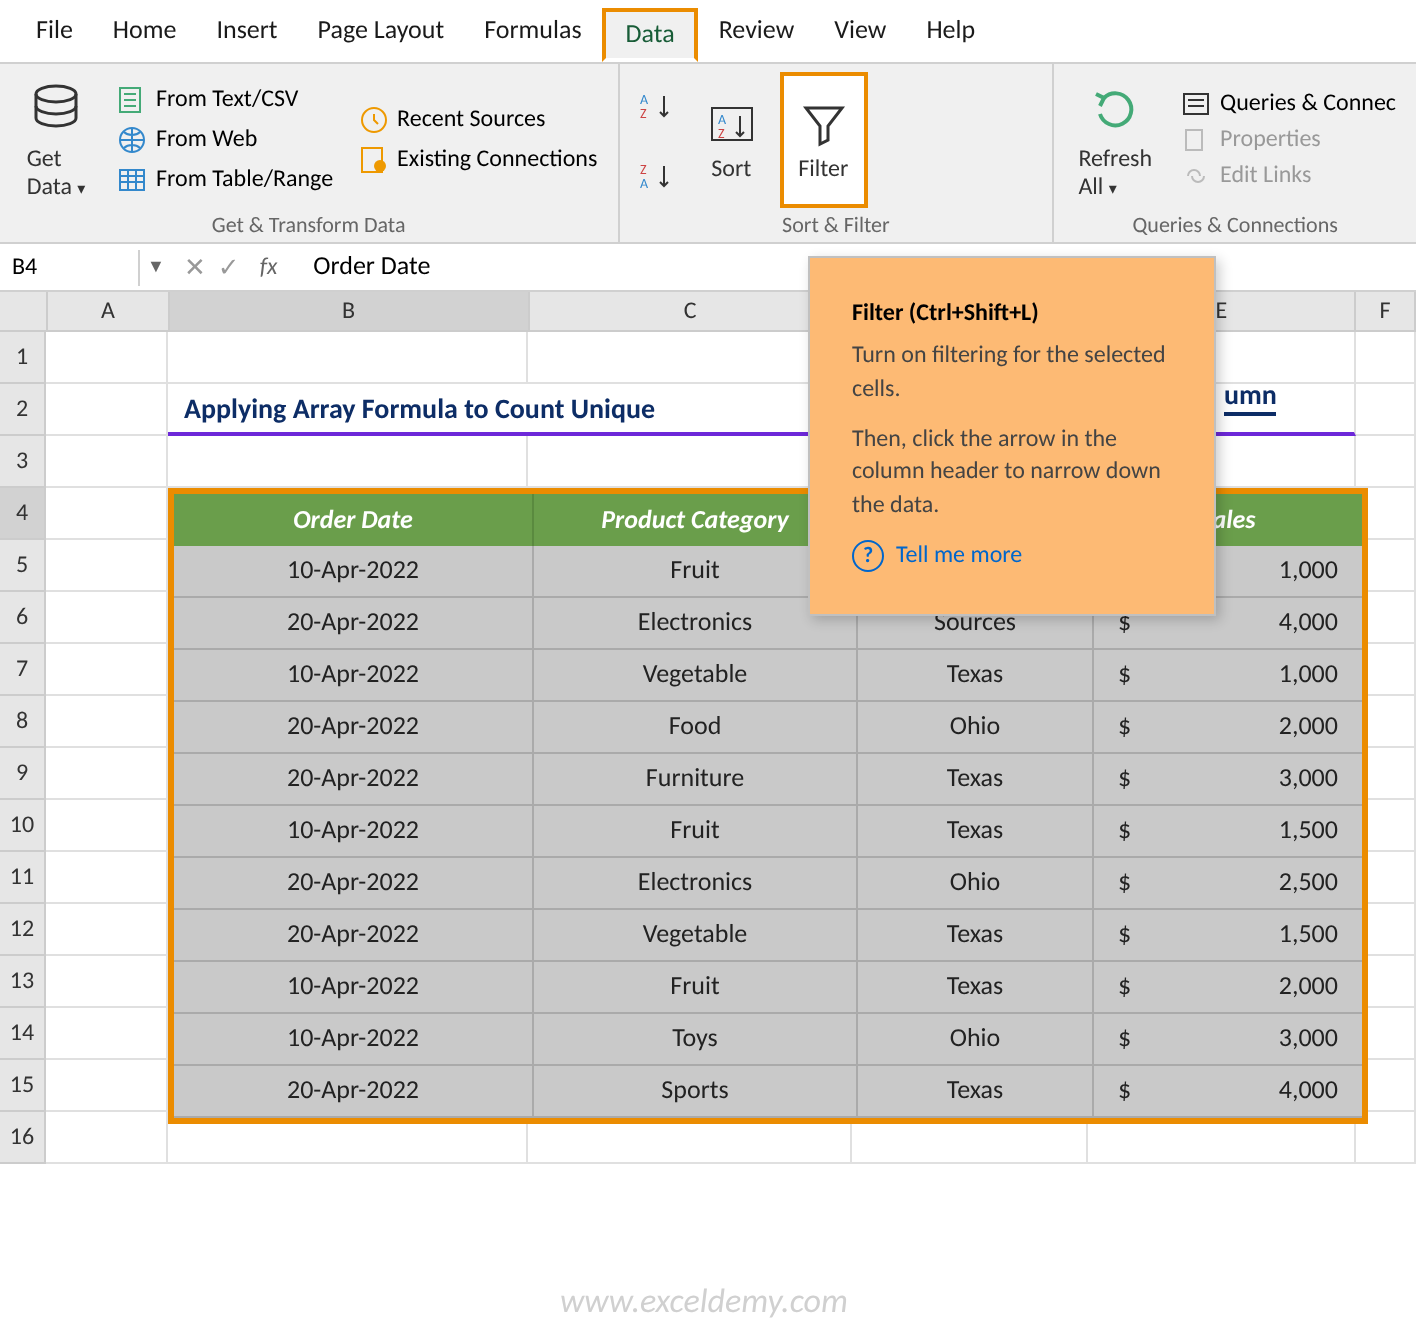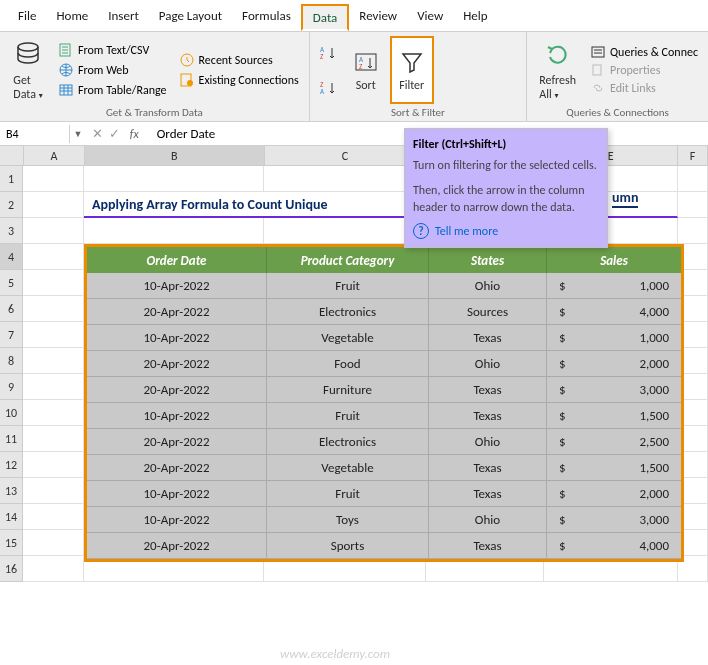--- a/index.html
+++ b/index.html
@@ -49,27 +49,27 @@
     .title-text { color: #0d2d66; font-weight: bold; font-size: 14px; padding-left: 8px; display: flex; align-items: center; height: 100%; }
     .title-underline { border-bottom: 2px solid #6d28d9; text-align: right; }
     
     .data-table-wrap { position: absolute; left: 24px; top: 98px; border: 3px solid #eb8c00; }
     .data-header { display: flex; background: #6a9e4b; color: #fff; font-weight: bold; font-style: italic; height: 26px; }
     .data-header > div { display: flex; align-items: center; justify-content: center; border-right: 1px solid #5a8a3f; }
     .data-row { display: flex; height: 26px; }
     .data-row > div { display: flex; align-items: center; justify-content: center; background: #c9c9c9; border-right: 1px solid #aaa; border-bottom: 1px solid #aaa; font-size: 13px; color: #222; }
     .data-row > div.sales { justify-content: space-between; padding: 0 12px; }
     
-    .tooltip { position: absolute; left: 404px; top: 128px; width: 204px; background: #c4b5fd; border: 1px solid #c0c0c0; box-shadow: 2px 2px 6px rgba(0,0,0,0.2); padding: 8px; z-index: 100; }
+    .tooltip { position: absolute; left: 404px; top: 128px; width: 204px; background: #fdba74; border: 1px solid #c0c0c0; box-shadow: 2px 2px 6px rgba(0,0,0,0.2); padding: 21px; z-index: 100; }
     .tooltip-title { font-weight: bold; font-size: 12px; margin-bottom: 6px; }
     .tooltip-body { font-size: 12px; color: #444; line-height: 1.4; margin-bottom: 8px; }
     .tooltip-link { display: flex; align-items: center; gap: 6px; color: #0066cc; font-size: 12px; cursor: pointer; }
     .tooltip-link .q { width: 16px; height: 16px; border: 1.5px solid #0066cc; border-radius: 50%; display: flex; align-items: center; justify-content: center; font-weight: bold; font-size: 11px; }
     
-    .watermark { position: absolute; bottom: 4px; left: 280px; color: #d0d0d0; font-size: 13px; font-style: italic; z-index: 1; }
+    .watermark { position: absolute; bottom: 4px; left: 280px; color: #d0d0d0; font-size: 17px; font-style: italic; z-index: 1; }
     
     .colA { width: 61px; } .colB { width: 180px; } .colC { width: 162px; } .colD { width: 118px; } .colE { width: 134px; } .colF { width: 30px; }
   </style>
 </head>
 <body>
 
 <div class="tabs">
   <div class="tab">File</div>
   <div class="tab">Home</div>
   <div class="tab">Insert</div>

